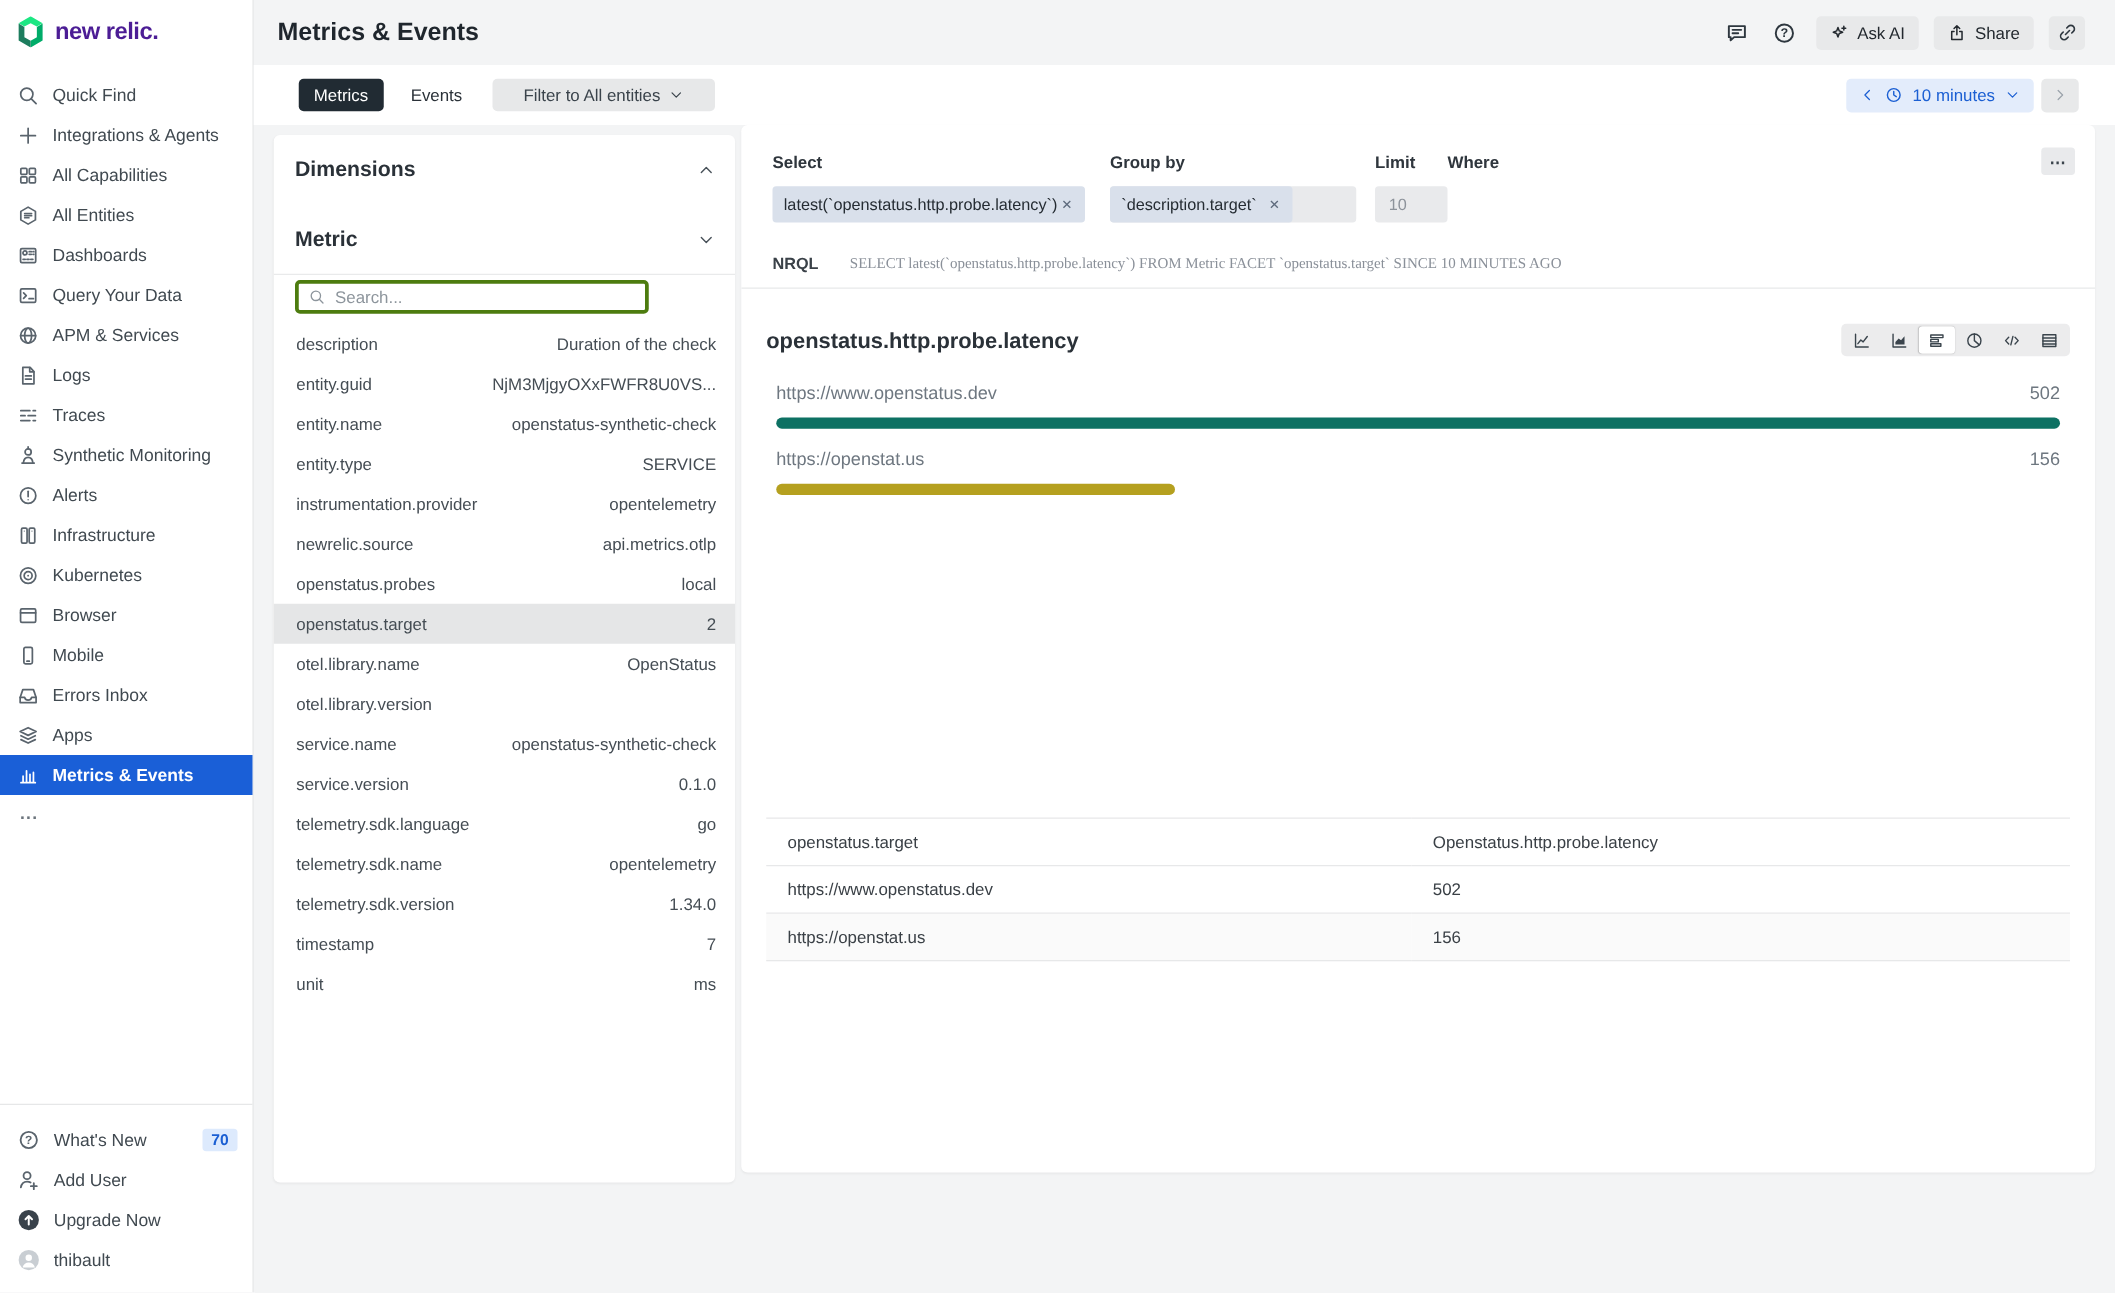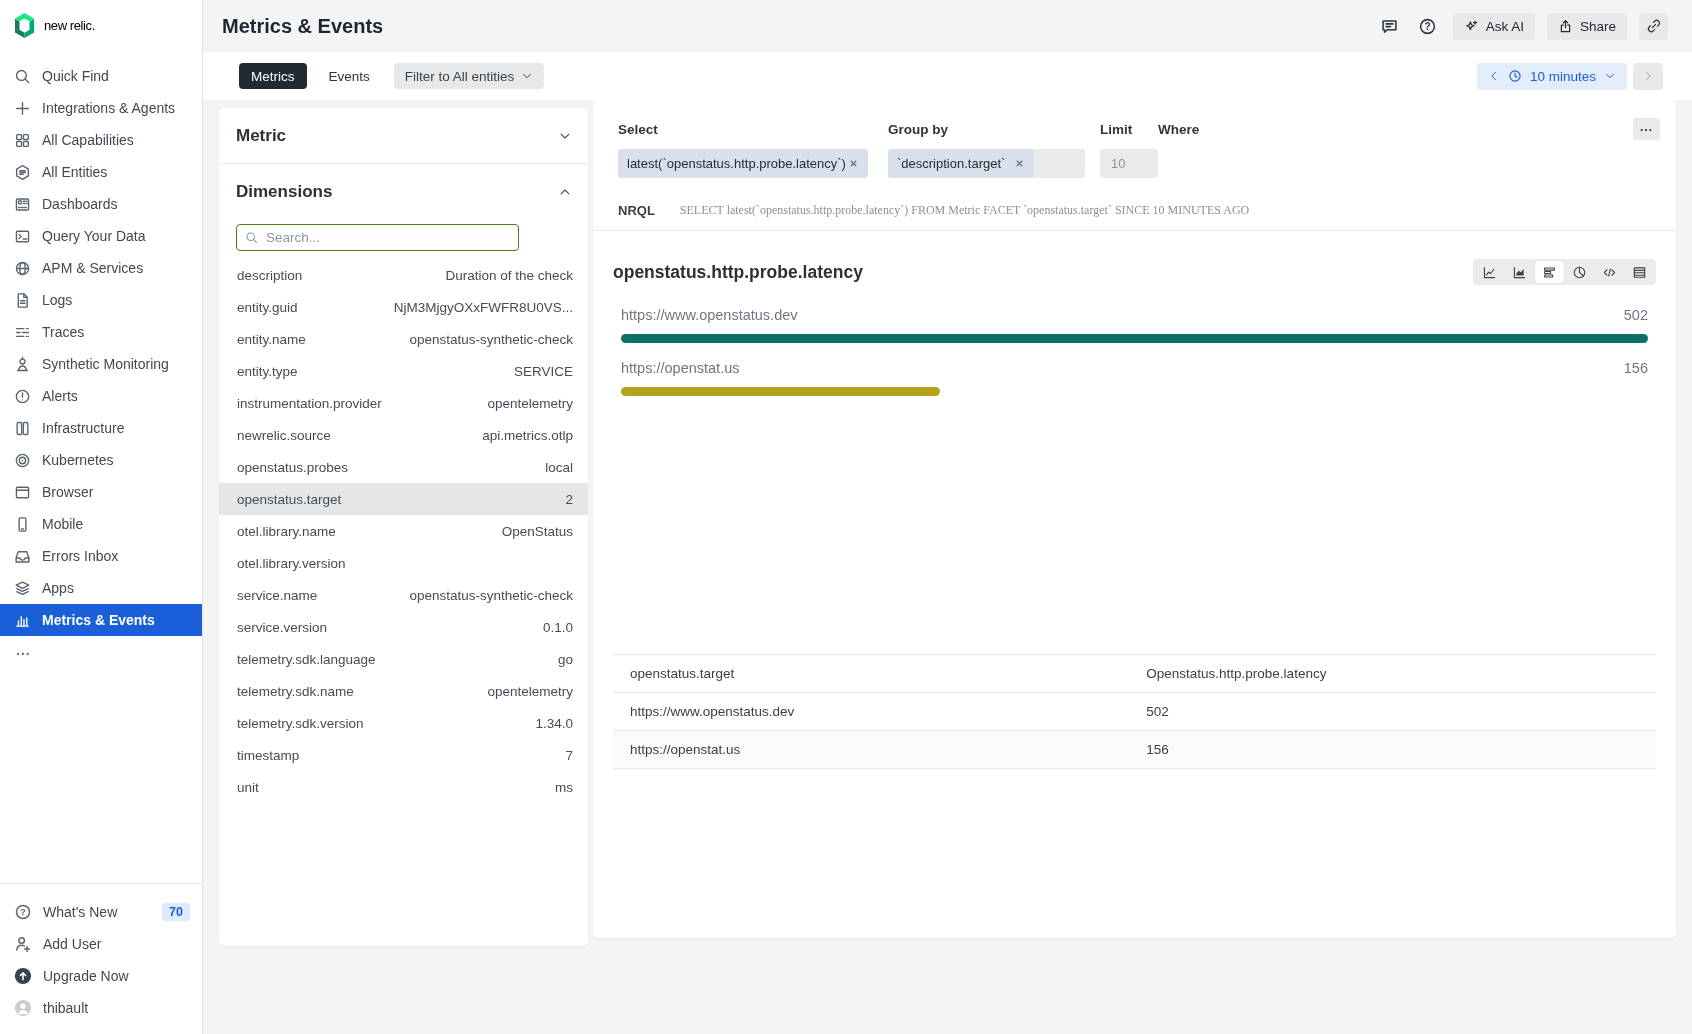--- a/index.html
+++ b/index.html
@@ -4,21 +4,21 @@
 <style>
   html,body{margin:0;padding:0;}
   body{font-family:"Liberation Sans",sans-serif;background:#f3f4f5;-webkit-font-smoothing:antialiased;}
   #app{position:relative;width:1692px;height:1034px;overflow:hidden;background:#f3f4f5;}
   .icon{width:16px;height:16px;fill:none;stroke:currentColor;stroke-width:1.3;stroke-linecap:round;stroke-linejoin:round;display:block;}
 
   
   .sidebar{position:absolute;left:0;top:0;width:203px;height:1034px;background:#fff;border-right:1px solid #e4e5e6;box-sizing:border-box;display:flex;flex-direction:column;}
   .logo-row{display:flex;align-items:center;gap:8px;padding:13px 0 12px 13px;}
   .logo-mark{width:23px;height:25px;display:block;}
-  .logo-text{font-size:13px;font-weight:400;color:#000000;letter-spacing:-0.4px;}
+  .logo-text{font-size:19px;font-weight:700;color:#4c1d95;letter-spacing:-0.4px;}
   .nav{padding-top:10px;}
   .nav-item{height:32px;display:flex;align-items:center;gap:11px;padding:0 10px 0 14px;font-size:14px;color:#404950;cursor:pointer;}
   .nav-item .nav-icon{color:#5a646d;display:flex;}
   .nav-item.selected{background:#1a5fd7;color:#fff;font-weight:600;}
   .nav-item.selected .nav-icon{color:#fff;}
   .nav-more{padding:6px 0 0 16px;color:#6b747c;font-weight:700;font-size:14px;letter-spacing:1px;cursor:pointer;}
   .side-spacer{flex:1;}
   .side-footer{border-top:1px solid #e6e7e8;padding:12px 0 10px;}
   .foot-item{height:32px;display:flex;align-items:center;gap:11px;padding:0 12px 0 14px;font-size:14px;color:#404950;cursor:pointer;}
   .foot-item .nav-icon{color:#5a646d;display:flex;}
@@ -30,35 +30,35 @@
   .top-actions{margin-left:auto;display:flex;align-items:center;gap:12px;}
   .icon-btn{width:26px;height:26px;display:flex;align-items:center;justify-content:center;color:#2e373f;cursor:pointer;border-radius:4px;}
   .pill-btn{height:27px;display:flex;align-items:center;gap:7px;background:#e8e9ea;border-radius:4px;padding:0 11px;font-size:13.5px;color:#23292f;cursor:pointer;}
   .pill-btn .icon{width:15px;height:15px;}
   .sq-btn{width:29px;height:27px;display:flex;align-items:center;justify-content:center;background:#e8e9ea;border-radius:4px;color:#2e373f;cursor:pointer;}
 
   
   .tabstrip{position:absolute;left:203px;top:52px;width:1489px;height:48px;background:#fff;box-sizing:border-box;display:flex;align-items:center;padding:0 29px 0 36px;}
   .tab-dark{background:#212b33;color:#fff;font-size:13.5px;height:26px;display:flex;align-items:center;padding:0 12px;border-radius:4px;cursor:pointer;}
   .tab-plain{margin-left:22px;font-size:13.5px;color:#2a3138;cursor:pointer;}
-  .filter-pill{margin-left:24px;background:#e7e8e9;color:#3a434b;font-size:13.5px;height:26px;display:flex;align-items:center;gap:7px;padding:0 11px;border-radius:4px;cursor:pointer;}
+  .filter-pill{margin-left:24px;background:#e7e8e9;color:#3a434b;font-size:13.5px;height:26px;display:flex;align-items:center;gap:7px;padding:0 25px;border-radius:4px;cursor:pointer;}
   .filter-pill .icon{width:12px;height:12px;}
   .time-group{margin-left:auto;display:flex;align-items:center;gap:6px;}
   .time-pill{height:27px;display:flex;align-items:center;gap:8px;background:#e3ecfb;border-radius:4px;padding:0 11px;color:#1b5fd3;font-size:13.5px;font-weight:500;cursor:pointer;}
   .time-pill .icon{width:14px;height:14px;}
   .time-next{width:30px;height:27px;display:flex;align-items:center;justify-content:center;background:#e8e9ea;border-radius:4px;color:#9ba3ab;cursor:pointer;}
   .time-next .icon{width:12px;height:12px;}
 
   
   .panel-card{position:absolute;left:219px;top:108px;width:369px;height:838px;background:#fff;border-radius:5px;box-shadow:0 1px 2px rgba(0,0,0,.05);box-sizing:border-box;}
   .panel-head{height:56px;display:flex;align-items:center;justify-content:space-between;padding:0 16px 0 17px;box-sizing:border-box;cursor:pointer;}
   .panel-head.first{border-bottom:1px solid #e9eaeb;}
   .panel-head .ph-title{font-size:17px;font-weight:700;color:#2a3138;}
   .panel-head .icon{width:14px;height:14px;color:#49525a;}
-  .search-box{width:283px;height:27px;margin:4px 0 8px 17px;border:1px solid #4d7c0f;border-radius:4px;display:flex;align-items:center;gap:6px;padding:0 8px;box-sizing:border-box;color:#8d959c;background:#fff;}
+  .search-box{width:283px;height:27px;margin:4px 0 8px 17px;border:3px solid #4d7c0f;border-radius:4px;display:flex;align-items:center;gap:6px;padding:0 8px;box-sizing:border-box;color:#8d959c;background:#fff;}
   .search-box .icon{width:13px;height:13px;flex:0 0 auto;}
   .search-box input{border:none;outline:none;font-size:13.5px;color:#3c444c;width:100%;font-family:"Liberation Sans",sans-serif;background:transparent;}
   .search-box input::placeholder{color:#8d959c;}
   .dim-list{margin-top:4px;}
   .dim-row{height:32px;display:flex;align-items:center;justify-content:space-between;padding:0 15px 0 18px;font-size:13.5px;color:#454d54;cursor:pointer;}
   .dim-row.selected{background:#e5e6e7;}
   .dim-name{white-space:nowrap;}
   .dim-value{color:#454d54;text-align:right;white-space:nowrap;overflow:hidden;max-width:230px;}
 
   
@@ -406,33 +406,33 @@
         <span id="ic-tp-right">
             <svg class="icon" style="width:12px;height:12px" viewBox="0 0 16 16">
               <path d="M6 3.2L10.8 8 6 12.8"></path>
             </svg>
           </span>
       </span>
     </div>
   </div>
 
   <section class="panel-card">
+    <div class="panel-head">
+      <span class="ph-title">Dimensions</span>
+      <span id="ic-dims-chev">
+          <svg class="icon" style="width:14px;height:14px" viewBox="0 0 16 16">
+            <path d="M3.5 10.2L8 5.7l4.5 4.5"></path>
+          </svg>
+        </span>
+    </div>
     <div class="panel-head first">
       <span class="ph-title">Metric</span>
       <span id="ic-metric-chev">
           <svg class="icon" style="width:14px;height:14px" viewBox="0 0 16 16">
             <path d="M3.5 5.8L8 10.3l4.5-4.5"></path>
-          </svg>
-        </span>
-    </div>
-    <div class="panel-head">
-      <span class="ph-title">Dimensions</span>
-      <span id="ic-dims-chev">
-          <svg class="icon" style="width:14px;height:14px" viewBox="0 0 16 16">
-            <path d="M3.5 10.2L8 5.7l4.5 4.5"></path>
           </svg>
         </span>
     </div>
     <div class="search-box">
       <span id="ic-search">
           <svg class="icon" style="width:13px;height:13px" viewBox="0 0 16 16">
             <circle cx="7" cy="7" r="4.6"></circle>
             <path d="M10.4 10.4L14 14"></path>
           </svg>
         </span>

